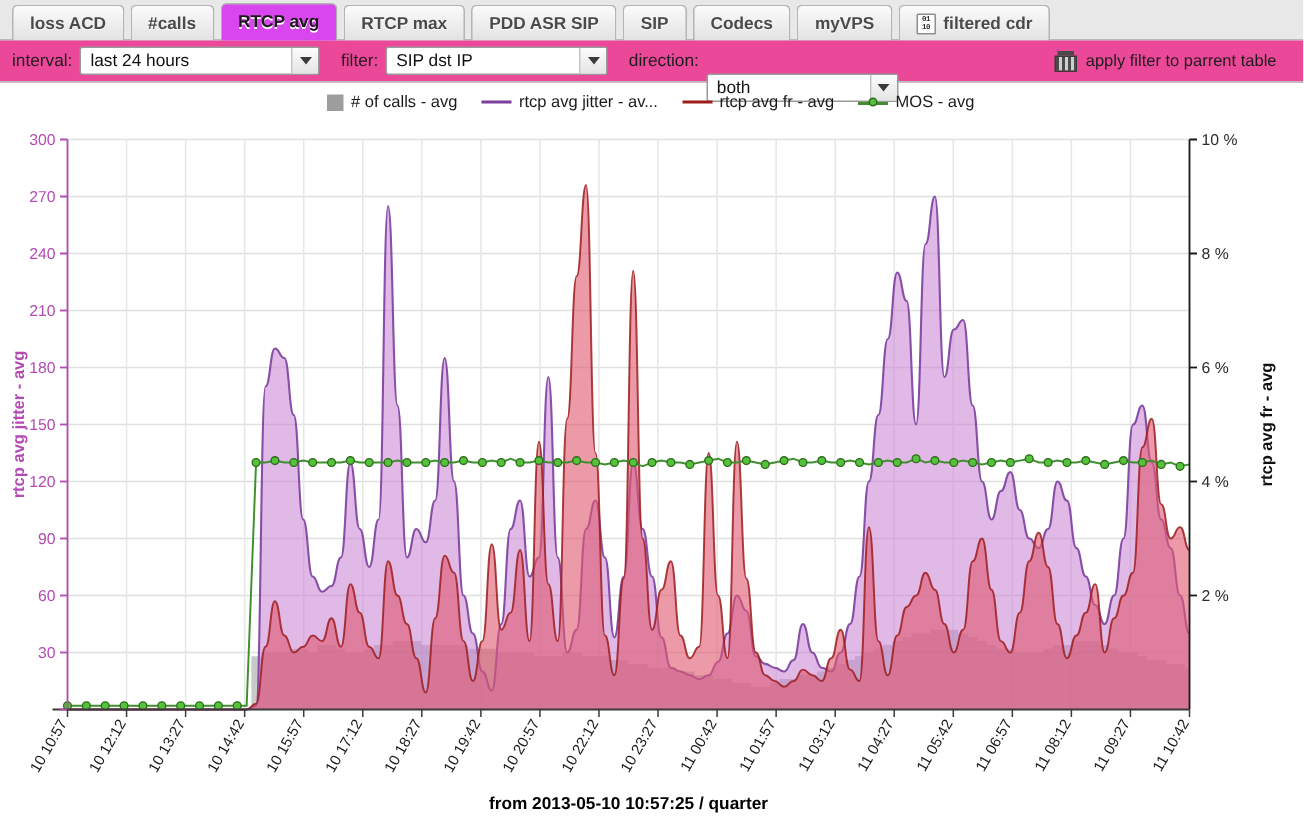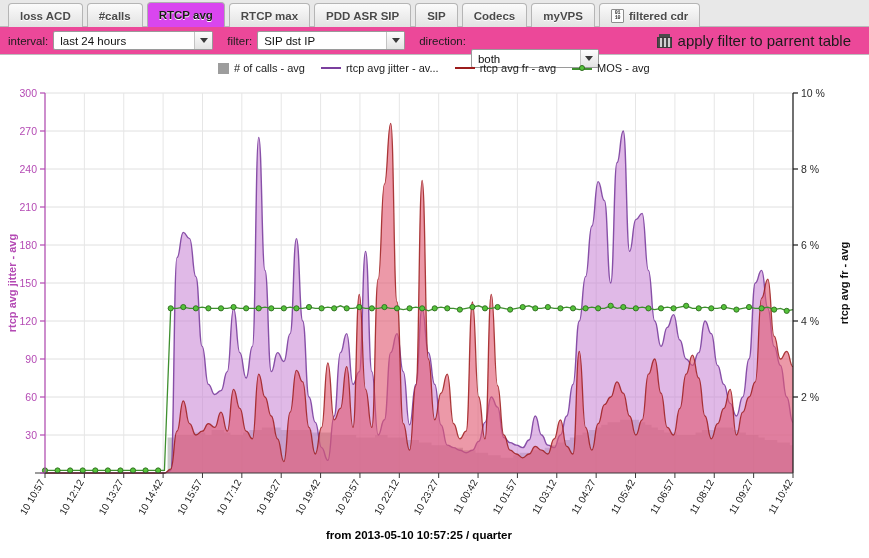--- a/index.html
+++ b/index.html
@@ -153,21 +153,21 @@
     border: 1px solid #3a3a3a;
     box-sizing: border-box;
   }
   .apply-icon::after {
     content: "";
     position: absolute;
     left: 2px; top: 0px;
     width: 11px; height: 3px;
     background: #4a4a4a;
   }
-  .apply-text { font-size: 15px; color: #1c1c1c; }
+  .apply-text { font-size: 11px; color: #1c1c1c; }
 
   
   .legendrow {
     position: absolute;
     left: 0; top: 60px;
     width: 721px; height: 22px;
   }
   .legend {
     position: absolute;
     left: 218px; top: 2px;

